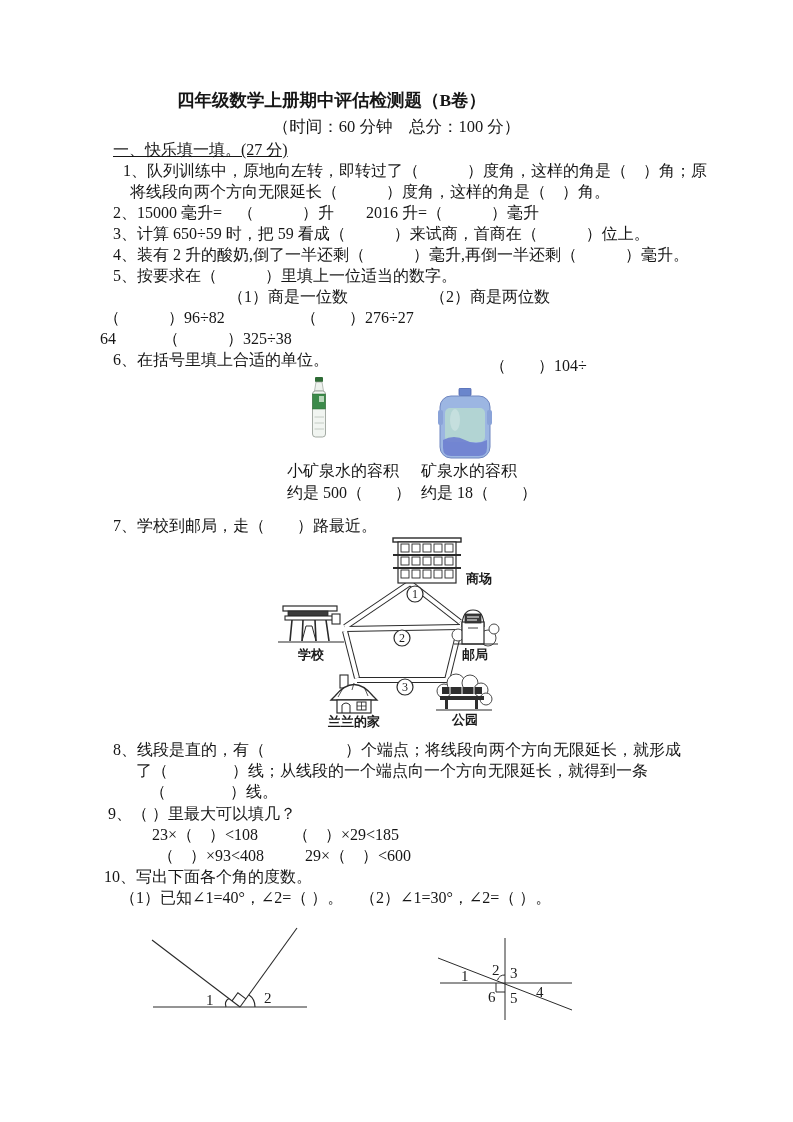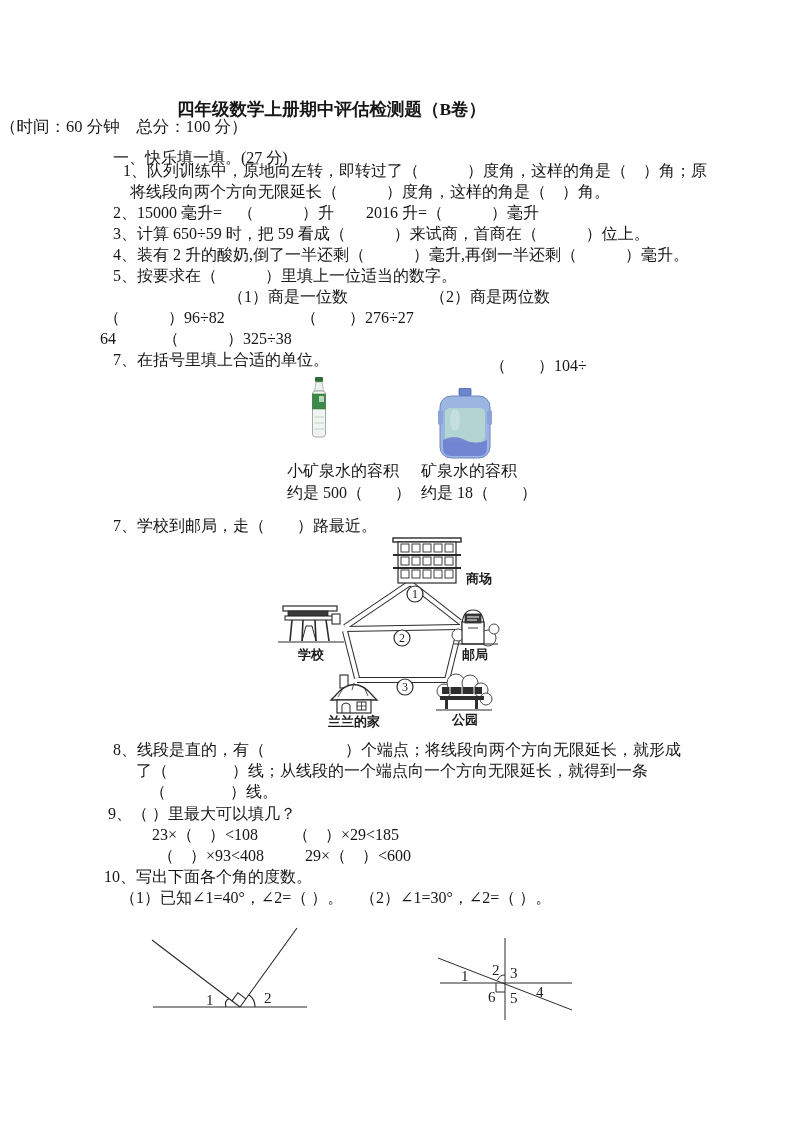--- a/index.html
+++ b/index.html
@@ -1,52 +1,52 @@
 <!DOCTYPE html>
 <html><head>
 <meta charset="utf-8">
 <style>
   html,body{margin:0;padding:0;background:#ffffff;}
   .page{position:relative;width:793px;height:1122px;background:#ffffff;overflow:hidden;
         font-family:"Liberation Serif","DejaVu Serif",serif;color:#161616;}
   .ln{position:absolute;white-space:nowrap;font-size:16px;line-height:20px;color:#161616;}
-  .title{left:0;top:90px;width:663px;text-align:center;font-weight:bold;font-size:17.5px;margin-top:9px;}
-  .subtitle{left:0;top:117px;width:793px;text-align:left;font-size:16.5px;}
+  .title{left:0;top:90px;width:663px;text-align:center;font-weight:bold;font-size:17.5px;}
+  .subtitle{left:0;top:117px;width:793px;text-align:center;font-size:16.5px;}
   .svgbox{position:absolute;}
   svg text{font-family:"Liberation Serif","DejaVu Serif",serif;fill:#1b1b1b;}
   svg .maplabel{font-size:13px;font-weight:bold;}
   svg .badge-num{font-size:12px;}
   svg .anglenum{font-size:15px;}
 </style>
 </head>
 <body>
 
 <div class="page">
 
   <div class="ln title">四年级数学上册期中评估检测题（B卷）</div>
   <div class="ln subtitle">（时间：60 分钟　总分：100 分）</div>
 
-  <div class="ln" style="left:113px;top:148px;">一、快乐填一填。(27 分)</div>
+  <div class="ln" style="left:113px;top:140px;text-decoration:underline;">一、快乐填一填。(27 分)</div>
 
   <div class="ln" style="left:123px;top:161px;">1、队列训练中，原地向左转，即转过了（　　　）度角，这样的角是（　）角；原</div>
   <div class="ln" style="left:130px;top:182px;">将线段向两个方向无限延长（　　　）度角，这样的角是（　）角。</div>
   <div class="ln" style="left:113px;top:203px;">2、15000 毫升=　（　　　）升　　2016 升=（　　　）毫升</div>
   <div class="ln" style="left:113px;top:224px;">3、计算 650÷59 时，把 59 看成（　　　）来试商，首商在（　　　）位上。</div>
   <div class="ln" style="left:113px;top:245px;text-align:center;">4、装有 2 升的酸奶,倒了一半还剩（　　　）毫升,再倒一半还剩（　　　）毫升。</div>
   <div class="ln" style="left:113px;top:266px;">5、按要求在（　　　）里填上一位适当的数字。</div>
 
   <div class="ln" style="left:228px;top:287px;text-align:center;">（1）商是一位数</div>
   <div class="ln" style="left:430px;top:287px;">（2）商是两位数</div>
   <div class="ln" style="left:104px;top:308px;">（　　　）96÷82</div>
   <div class="ln" style="left:301px;top:308px;">（　　）276÷27</div>
   <div class="ln" style="left:490px;top:308px;margin-top:48px;">（　　）104÷</div>
   <div class="ln" style="left:100px;top:329px;">64</div>
   <div class="ln" style="left:163px;top:329px;">（　　　）325÷38</div>
 
-  <div class="ln" style="left:113px;top:350px;">7、在括号里填上合适的单位。</div>
+  <div class="ln" style="left:113px;top:350px;">6、在括号里填上合适的单位。</div>
 
   <svg class="svgbox" style="left:306px;top:377px;" width="26" height="62" viewBox="0 0 26 62">
     <rect x="9" y="0" width="8" height="5" rx="1" fill="#2e6b35"></rect>
     <path d="M 10 5 L 16 5 L 17.5 14 L 8.5 14 Z" fill="#eef2ee" stroke="#9aa29a" stroke-width="0.7"></path>
     <rect x="6.5" y="14" width="13" height="46" rx="3" fill="#f1f5f1" stroke="#9aa29a" stroke-width="0.9"></rect>
     <rect x="6.5" y="17" width="13" height="15" fill="#3c8a4a" stroke="#2e6b35" stroke-width="0.5"></rect>
     <rect x="13" y="19" width="5" height="6" fill="#cfe3cf" opacity="0.85"></rect>
     <line x1="8.5" y1="40" x2="18" y2="40" stroke="#c4ccc4" stroke-width="1"></line>
     <line x1="8.5" y1="46" x2="18" y2="46" stroke="#c4ccc4" stroke-width="1"></line>
     <line x1="8.5" y1="52" x2="18" y2="52" stroke="#c4ccc4" stroke-width="1"></line>

